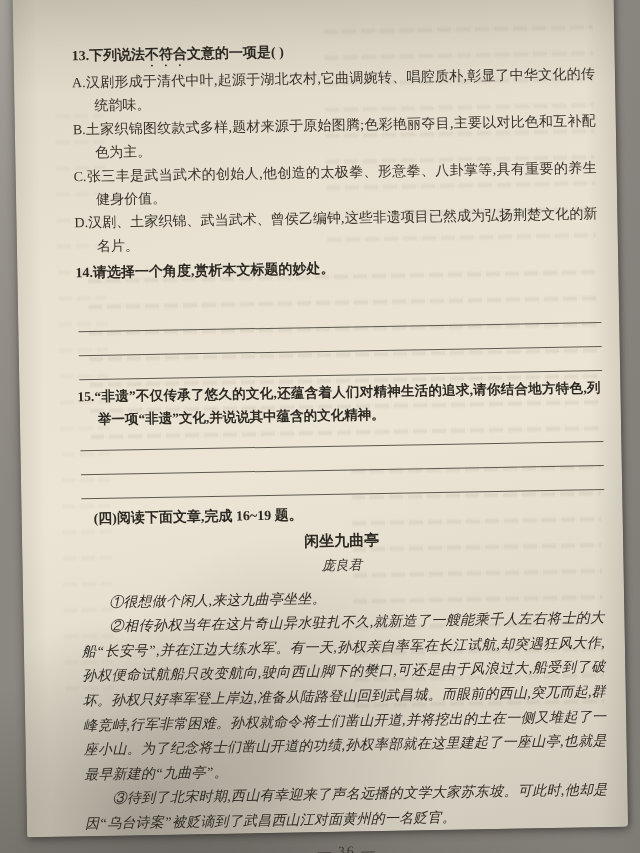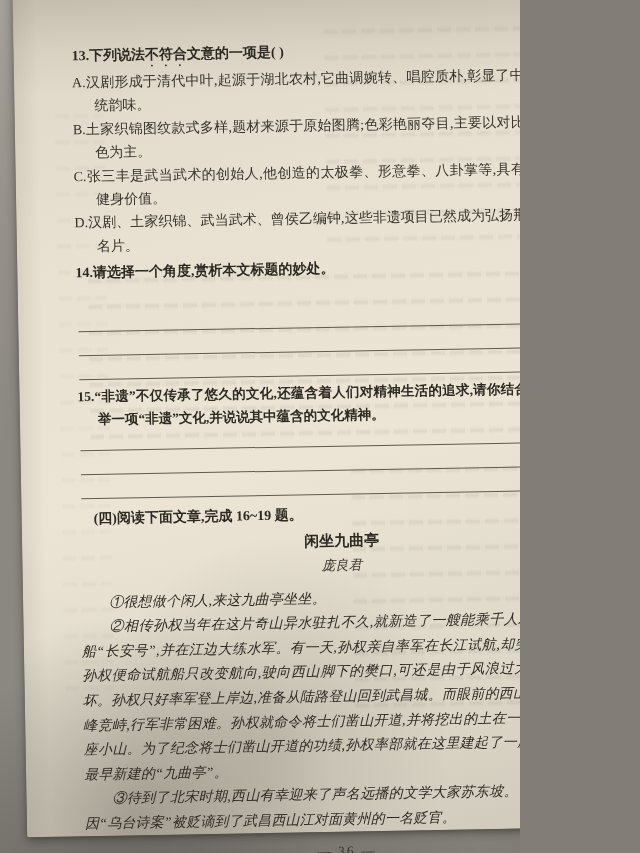--- a/index.html
+++ b/index.html
@@ -3,21 +3,21 @@
 <meta charset="utf-8">
 <style>
   html,body{margin:0;padding:0;}
   body{
     width:640px;height:853px;overflow:hidden;
     font-family:"Liberation Serif", serif;
     background:#827e77;
   }
   
   .scene{
-    position:relative;width:520px;height:853px;overflow:hidden;
+    position:relative;width:640px;height:853px;overflow:hidden;
     background:
       radial-gradient(120% 60% at 30% 110%, rgba(40,38,34,.45), rgba(0,0,0,0) 55%),
       linear-gradient(100deg, #a5a19a 0%, #96928b 6%, #8b8781 12%, #8e8a84 70%, #7f7b75 100%);
   }
   
   .page{
     position:absolute;left:19px;top:-16px;width:601px;height:848px;
     transform:rotate(-1deg);transform-origin:50% 45%;
     background:
       radial-gradient(55% 40% at 18% 98%, rgba(78,73,64,.38), rgba(0,0,0,0) 60%),

